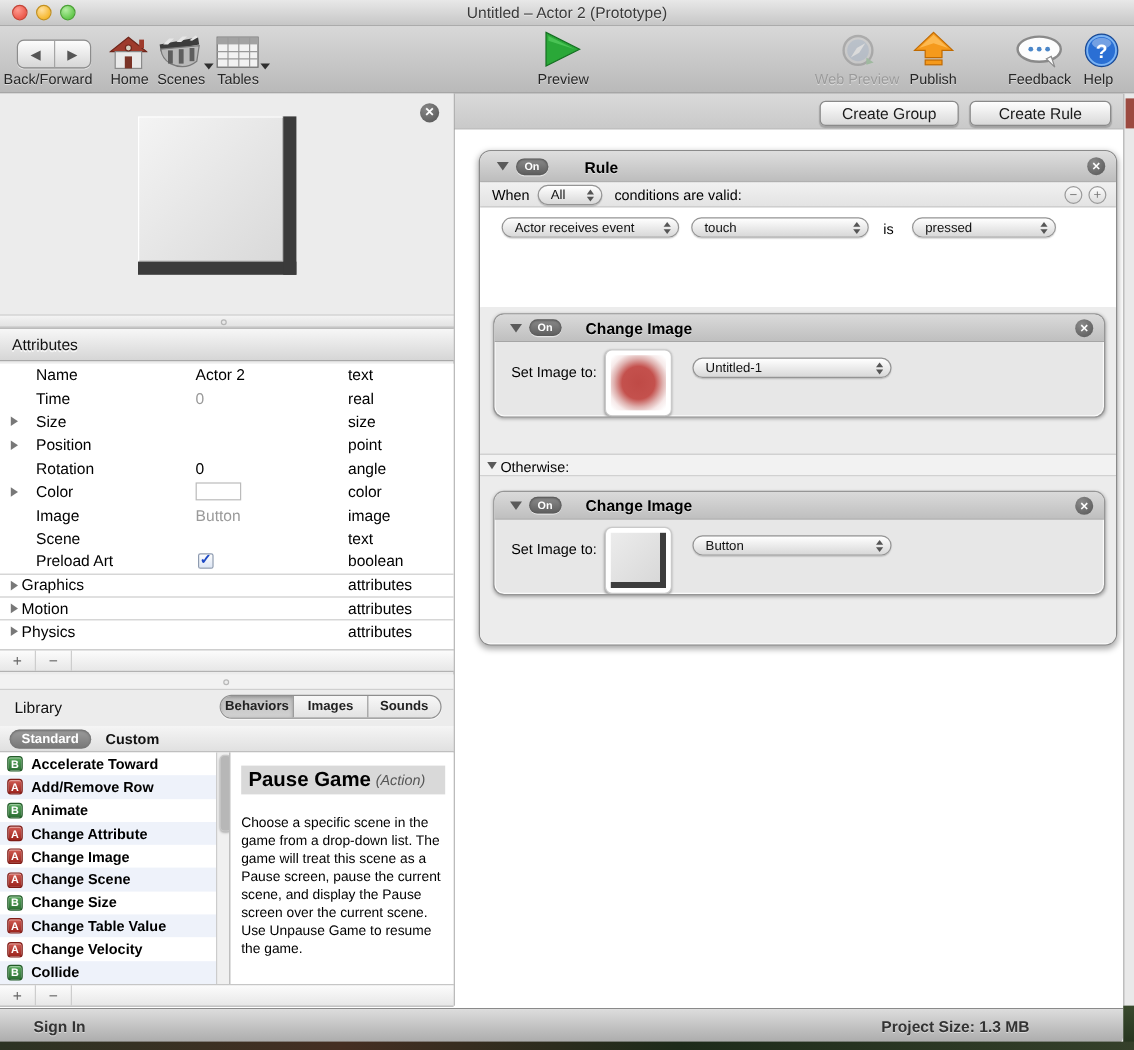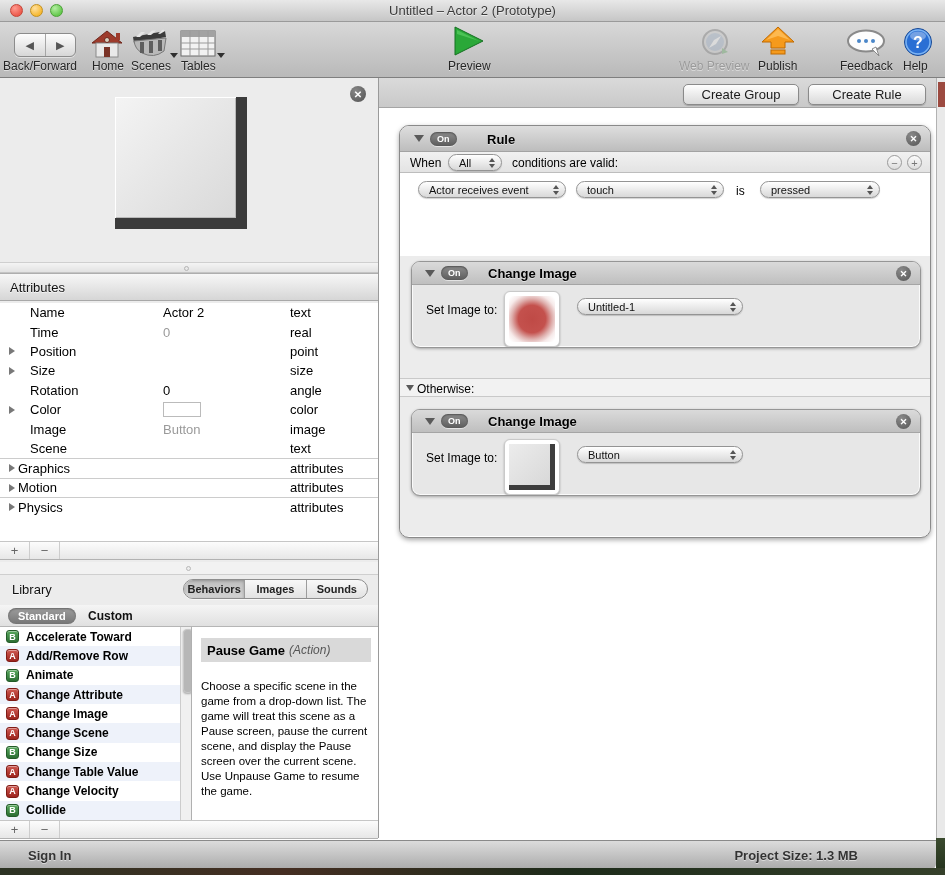--- a/index.html
+++ b/index.html
@@ -101,21 +101,21 @@
   .b-icon.B { background:linear-gradient(#58a85d,#2c6e33); border:1px solid #235c29; }
   .b-icon.A { background:linear-gradient(#d05a52,#9c241d); border:1px solid #801c16; }
   .b-label { font-size:12px; font-weight:bold; color:#000; white-space:nowrap; }
   .list-vscroll { position:absolute; left:180px; top:549px; width:11px; height:193px; background:#f0f0f0;
     border-left:1px solid #ccc; }
   .list-vscroll .thumb { position:absolute; left:2px; top:2px; width:7px; height:64px; border-radius:4px; background:#b7b7b7; }
   .desc-panel { position:absolute; left:191px; top:549px; width:187px; height:193px; background:#fff;
     border-left:1px solid #b0b0b0; }
   .desc-header { position:absolute; left:9px; top:11px; width:170px; height:24px; background:#d9d9d9;
     display:flex; align-items:center; padding-left:6px; }
-  .desc-title { font-size:13px; font-weight:bold; color:#000; }
+  .desc-title { font-size:17px; font-weight:bold; color:#000; }
   .desc-kind { font-size:12px; font-style:italic; color:#555; margin-left:4px; }
   .desc-body { position:absolute; left:9px; top:52px; width:172px; font-size:11.5px; line-height:15px; color:#000; }
 
   
   .statusbar { position:absolute; left:0; top:840px; width:936px; height:30px;
     background:linear-gradient(#dcdcdc,#a9a9a9); border-top:1px solid #8a8a8a;
     border-bottom-right-radius:6px; }
   .signin { position:absolute; left:28px; top:7px; font-size:13px; font-weight:bold; color:#333;
     text-shadow:0 1px 0 rgba(255,255,255,.5); }
   .project-size { position:absolute; right:78px; top:7px; font-size:13px; font-weight:bold; color:#333;
@@ -292,47 +292,54 @@
           <span class="a-value">Actor 2</span>
           <span class="a-type">text</span>
         </div>
         <div class="attr-row">
           <span class="a-name">Time</span>
           <span class="a-value muted">0</span>
           <span class="a-type">real</span>
         </div>
         <div class="attr-row">
           <div class="tri"></div>
+          <span class="a-name">Size</span>
+          <span class="a-type">size</span>
+        </div>
+        <div class="attr-row">
+          <div class="tri"></div>
           <span class="a-name">Position</span>
           <span class="a-type">point</span>
-        </div>
-        <div class="attr-row">
-          <div class="tri"></div>
-          <span class="a-name">Size</span>
-          <span class="a-type">size</span>
         </div>
         <div class="attr-row">
           <span class="a-name">Rotation</span>
           <span class="a-value">0</span>
           <span class="a-type">angle</span>
         </div>
         <div class="attr-row">
           <div class="tri"></div>
           <span class="a-name">Color</span>
           <div class="swatch"></div>
           <span class="a-type">color</span>
         </div>
         <div class="attr-row">
           <span class="a-name">Image</span>
           <span class="a-value muted">Button</span>
           <span class="a-type">image</span>
         </div>
         <div class="attr-row">
           <span class="a-name">Scene</span>
           <span class="a-type">text</span>
+        </div>
+        <div class="attr-row">
+          <span class="a-name">Preload Art</span>
+          <div class="checkbox">
+            <span class="tick">✓</span>
+          </div>
+          <span class="a-type">boolean</span>
         </div>
         <div class="attr-row section sectionname">
           <div class="tri"></div>
           <span class="a-name">Graphics</span>
           <span class="a-type">attributes</span>
         </div>
         <div class="attr-row section sectionname">
           <div class="tri"></div>
           <span class="a-name">Motion</span>
           <span class="a-type">attributes</span>

